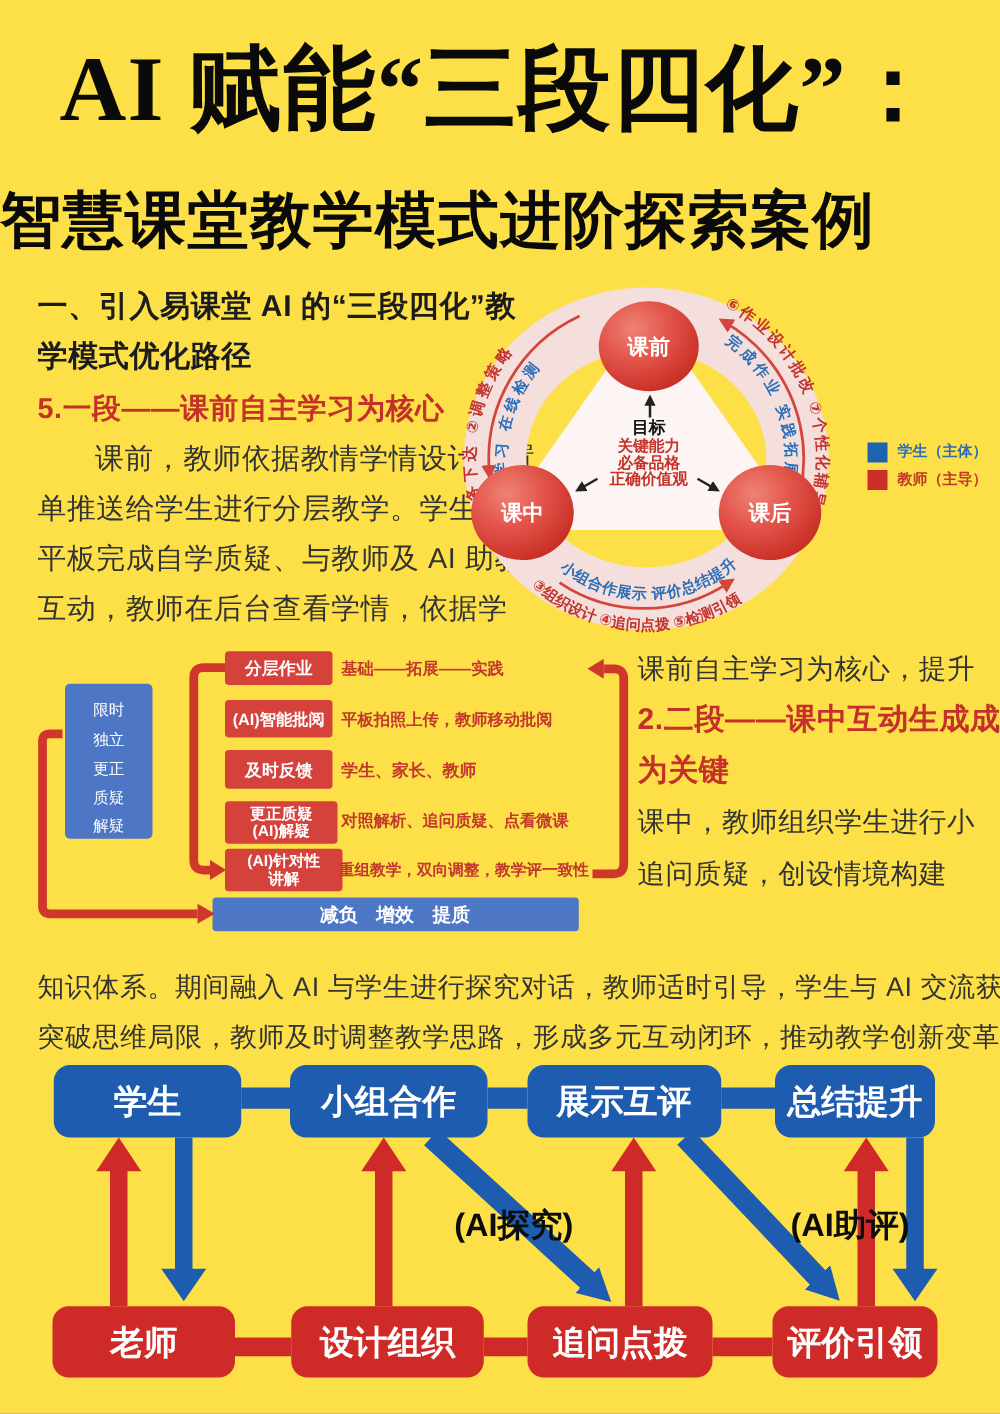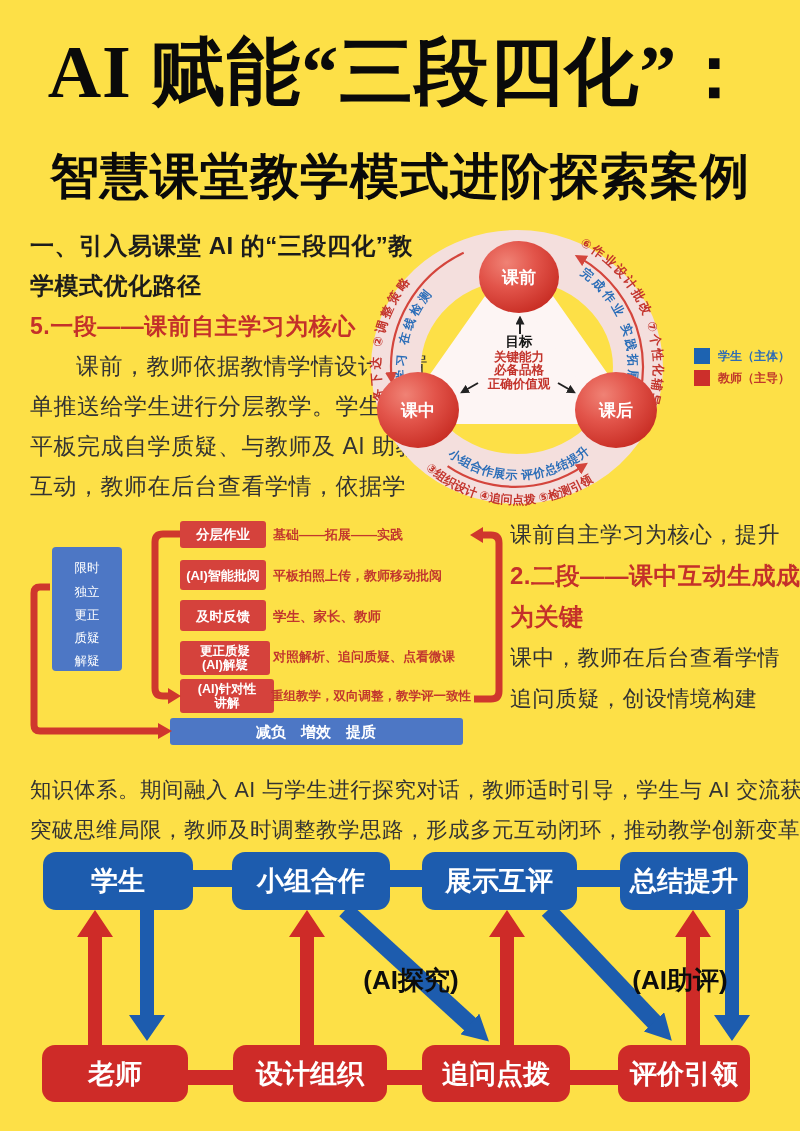--- a/index.html
+++ b/index.html
@@ -3,39 +3,39 @@
 <meta charset="utf-8">
 <style>
   * { margin:0; padding:0; box-sizing:border-box; }
   body { background:#888; font-family:"Liberation Sans","DejaVu Sans",sans-serif; }
   .page { position:relative; width:800px; height:1131px; background:#fde047; margin:0 auto; overflow:hidden; }
 
   
   .title1 { position:absolute; top:34px; left:0; right:0; text-align:center;
             font-family:"Liberation Serif","DejaVu Serif",serif; font-weight:900;
             font-size:74px; line-height:1.05; color:#0a0a0a; letter-spacing:1px; }
-  .title2 { position:absolute; top:144px; left:0; right:0; text-align:center;
+  .title2 { position:absolute; top:144px; left:0; right:0; text-align:left;
             font-family:"Liberation Serif","DejaVu Serif",serif; font-weight:900;
             font-size:49px; color:#0a0a0a; letter-spacing:1px; }
 
   
   .col-left  { position:absolute; left:30px; top:226px; width:348px; }
   .col-right { position:absolute; left:510px; top:514px; width:288px; }
   .ln   { height:40px; line-height:40px; font-size:23px; color:#333; letter-spacing:0.5px; white-space:nowrap; }
   .col-right .ln { height:41px; line-height:41px; font-size:22px; }
   .ln.bold { font-weight:bold; color:#1c1c1c; font-size:24px; }
   .col-right .ln.bold { font-size:24px; }
   .ln.red  { font-weight:bold; color:#c4302a; }
   .ln.indent { text-indent:2em; }
   .para-full { position:absolute; left:30px; top:770px; width:748px; }
   .para-full .ln { height:40px; line-height:40px; font-size:21.5px; }
 
   
   .legend { position:absolute; left:694px; top:348px; }
-  .legend-row { display:flex; align-items:flex-start; height:22px; }
+  .legend-row { display:flex; align-items:flex-end; height:22px; }
   .sw { display:inline-block; width:16px; height:16px; margin-right:8px; }
   .sw-blue { background:#1d63b1; }
   .sw-red  { background:#cc2f2b; }
   .legend-label { font-size:12px; font-weight:bold; white-space:nowrap; }
   .legend-label.blue { color:#2e6cb5; }
   .legend-label.red  { color:#c0392b; }
 
   svg { position:absolute; }
   svg text { font-family:"Liberation Sans","DejaVu Sans",sans-serif; }
 </style>
@@ -174,21 +174,21 @@
     <g>
       <path d="M446,186 L463,186 Q471,186 471,178 L471,30 Q471,22 463,22 L455,22" fill="none" stroke="#cf372d" stroke-width="7" stroke-linejoin="round"></path>
       <polygon points="455,14 455,30 442,22" fill="#cf372d"></polygon>
     </g>
   </svg>
 
   <div class="col-right">
     <div class="ln">课前自主学习为核心，提升</div>
     <div class="ln red bold">2.二段——课中互动生成成</div>
     <div class="ln red bold">为关键</div>
-    <div class="ln">课中，教师在后台查看学情</div>
+    <div class="ln">课中，教师组织学生进行小</div>
     <div class="ln">追问质疑，创设情境构建</div>
   </div>
 
   <div class="para-full">
     <div class="ln">知识体系。期间融入 AI 与学生进行探究对话，教师适时引导，学生与 AI 交流获取资料</div>
     <div class="ln">突破思维局限，教师及时调整教学思路，形成多元互动闭环，推动教学创新变革。</div>
   </div>
 
   <svg style="left:28px; top:848px; width:744px; height:270px;" viewBox="0 0 744 270">
     <defs>

